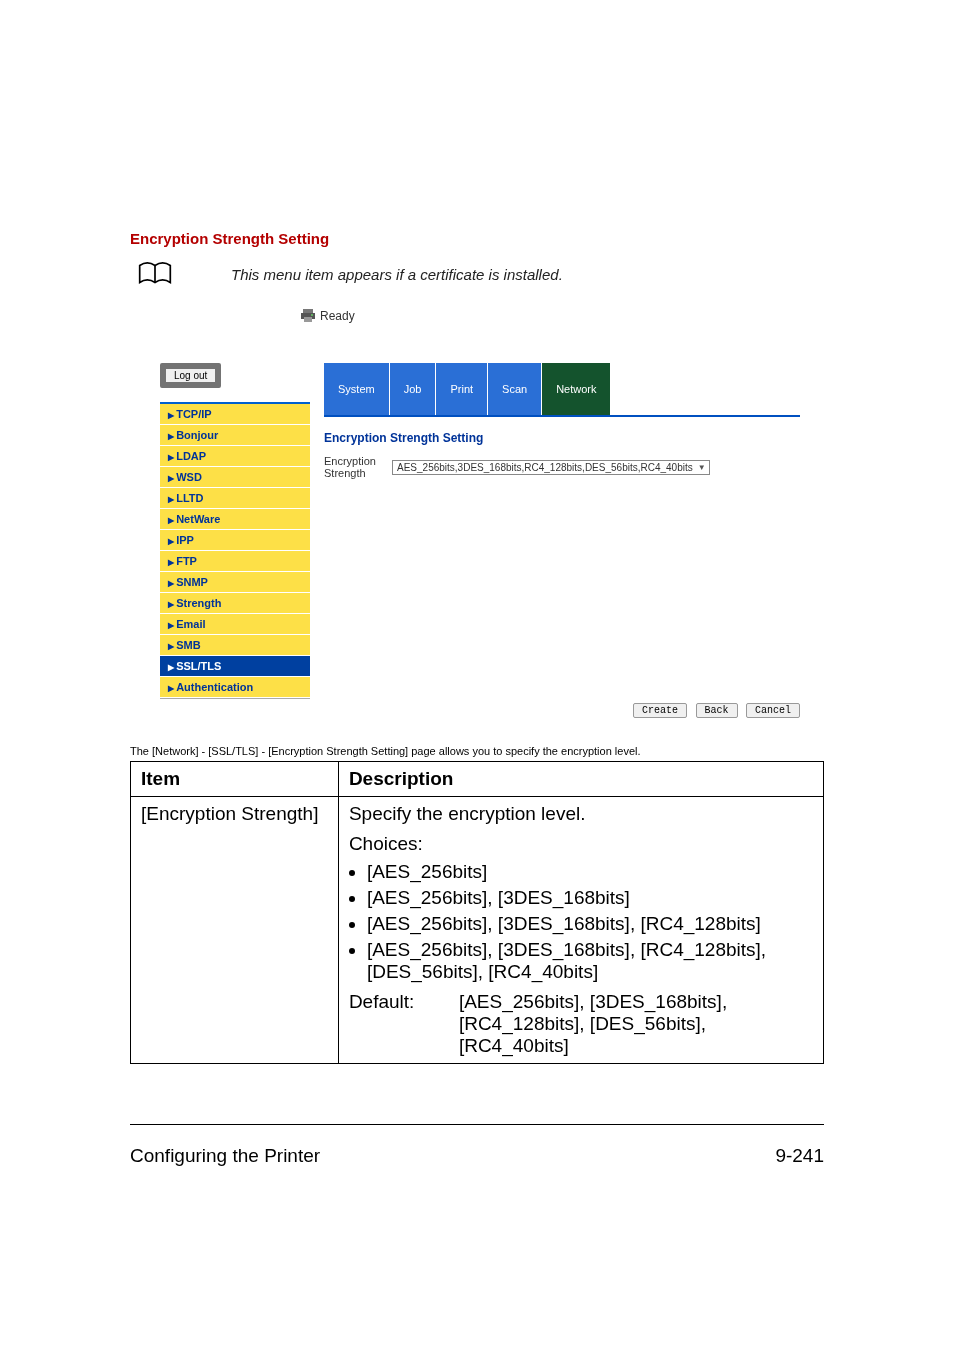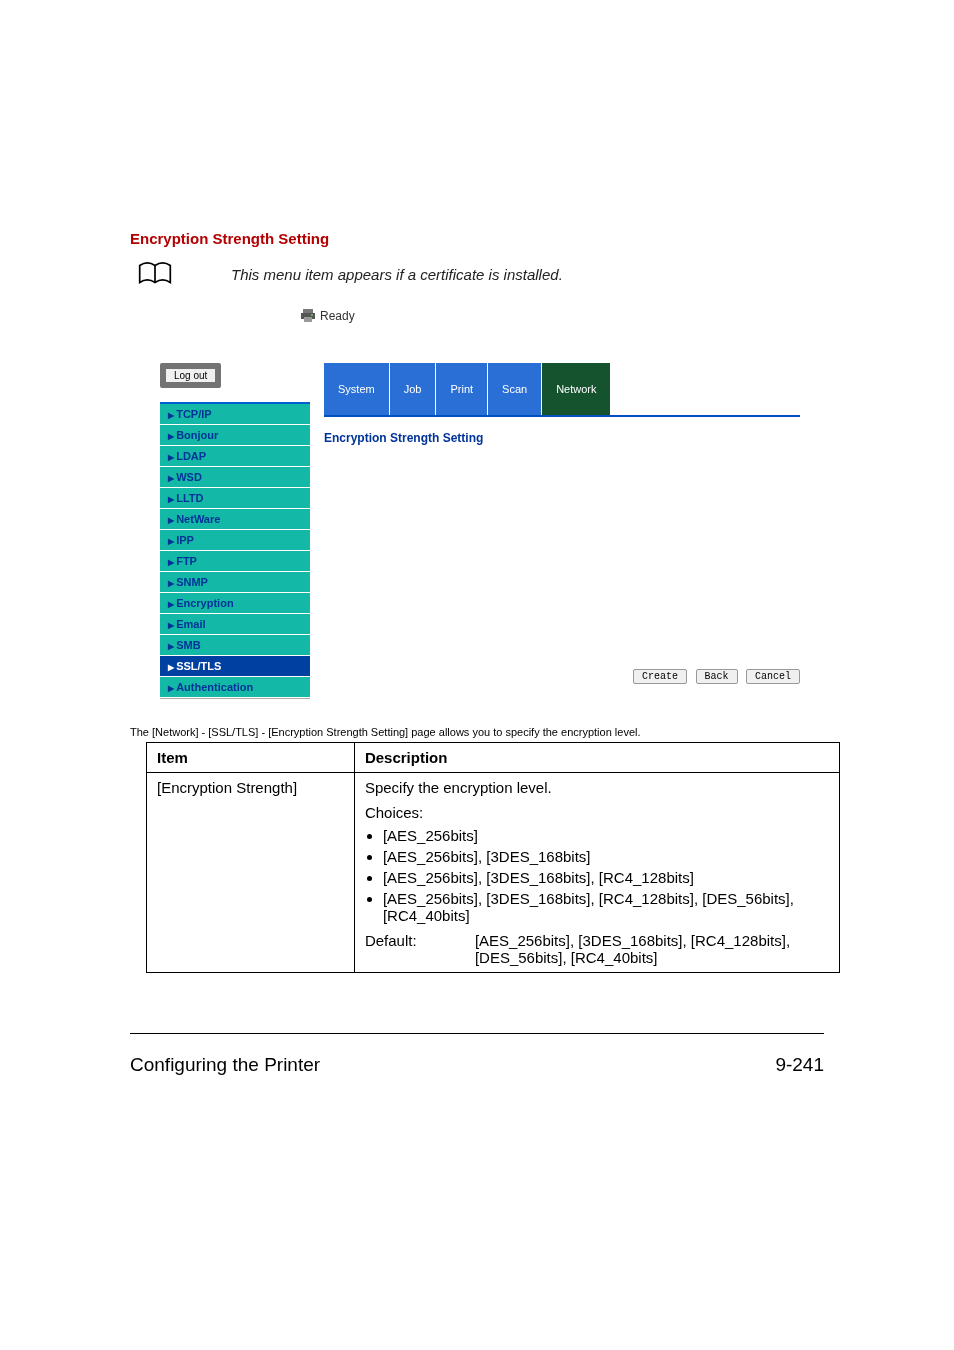--- a/index.html
+++ b/index.html
@@ -74,21 +74,21 @@
   .sidebar {
     border-top: 2px solid #0060d0;
     border-bottom: 1px solid #aaa;
   }
   .sidebar-item {
     font-size: 11px;
     font-weight: bold;
     padding: 4px 8px;
     border-bottom: 1px solid #fff;
     color: #003399;
-    background: #14b8a6;
+    background: #fde047;
   }
   .sidebar-item.sel {
     background: #0040a0;
     color: #fff;
   }
   .sidebar-item .tri {
     font-size: 8px;
     color: #003399;
     margin-right: 2px;
   }
@@ -148,22 +148,21 @@
   }
 
   .body-text {
     font-size: 11px;
     margin: 26px 0 2px 0;
     line-height: 1.35;
   }
   table.desc {
     width: 100%;
     border-collapse: collapse;
-    font-size: 15px;
-    margin-left: 16px;
+    font-size: 19px;
   }
   table.desc th, table.desc td {
     border: 1px solid #000;
     padding: 6px 10px;
     vertical-align: top;
   }
   table.desc th { text-align:left; font-weight:bold; }
   .choices-label { margin: 8px 0 6px 0; }
   ul.choices {
     margin: 0 0 8px 0;
@@ -215,37 +214,44 @@
         <div class="sidebar">
           <div class="sidebar-item"><span class="tri">▶</span><span>TCP/IP</span></div>
           <div class="sidebar-item"><span class="tri">▶</span><span>Bonjour</span></div>
           <div class="sidebar-item"><span class="tri">▶</span><span>LDAP</span></div>
           <div class="sidebar-item"><span class="tri">▶</span><span>WSD</span></div>
           <div class="sidebar-item"><span class="tri">▶</span><span>LLTD</span></div>
           <div class="sidebar-item"><span class="tri">▶</span><span>NetWare</span></div>
           <div class="sidebar-item"><span class="tri">▶</span><span>IPP</span></div>
           <div class="sidebar-item"><span class="tri">▶</span><span>FTP</span></div>
           <div class="sidebar-item"><span class="tri">▶</span><span>SNMP</span></div>
-          <div class="sidebar-item"><span class="tri">▶</span><span>Encryption</span></div>
+          <div class="sidebar-item"><span class="tri">▶</span><span>Strength</span></div>
           <div class="sidebar-item"><span class="tri">▶</span><span>Email</span></div>
           <div class="sidebar-item"><span class="tri">▶</span><span>SMB</span></div>
           <div class="sidebar-item sel"><span class="tri">▶</span><span>SSL/TLS</span></div>
           <div class="sidebar-item"><span class="tri">▶</span><span>Authentication</span></div>
         </div>
       </div>
 
       <div class="shot-right">
         <div class="tabs">
           <div class="tab">System</div>
           <div class="tab">Job</div>
           <div class="tab">Print</div>
           <div class="tab">Scan</div>
           <div class="tab active">Network</div>
         </div>
         <div class="panel-title">Encryption Strength Setting</div>
+        <div class="form-row">
+          <div class="lbl">Encryption Strength</div>
+          <div class="select-mock">
+            <span>AES_256bits,3DES_168bits,RC4_128bits,DES_56bits,RC4_40bits</span>
+            <span class="arrow">▼</span>
+          </div>
+        </div>
         <div class="bottom-buttons">
           <span class="mini">Create</span>
           <span class="mini">Back</span>
           <span class="mini">Cancel</span>
         </div>
       </div>
     </div>
   </div>
 
   <div class="body-text">The [Network] - [SSL/TLS] - [Encryption Strength Setting] page allows you to specify the encryption level.</div>

